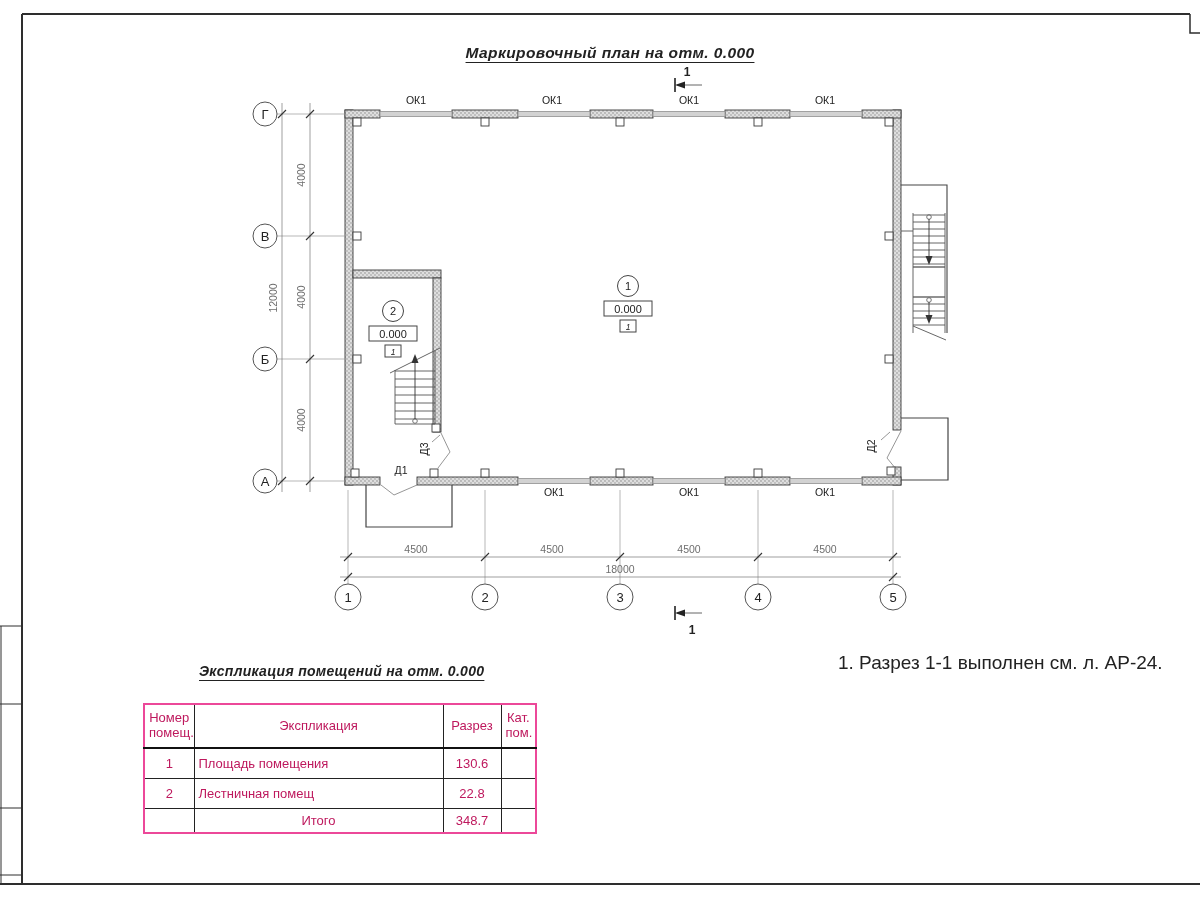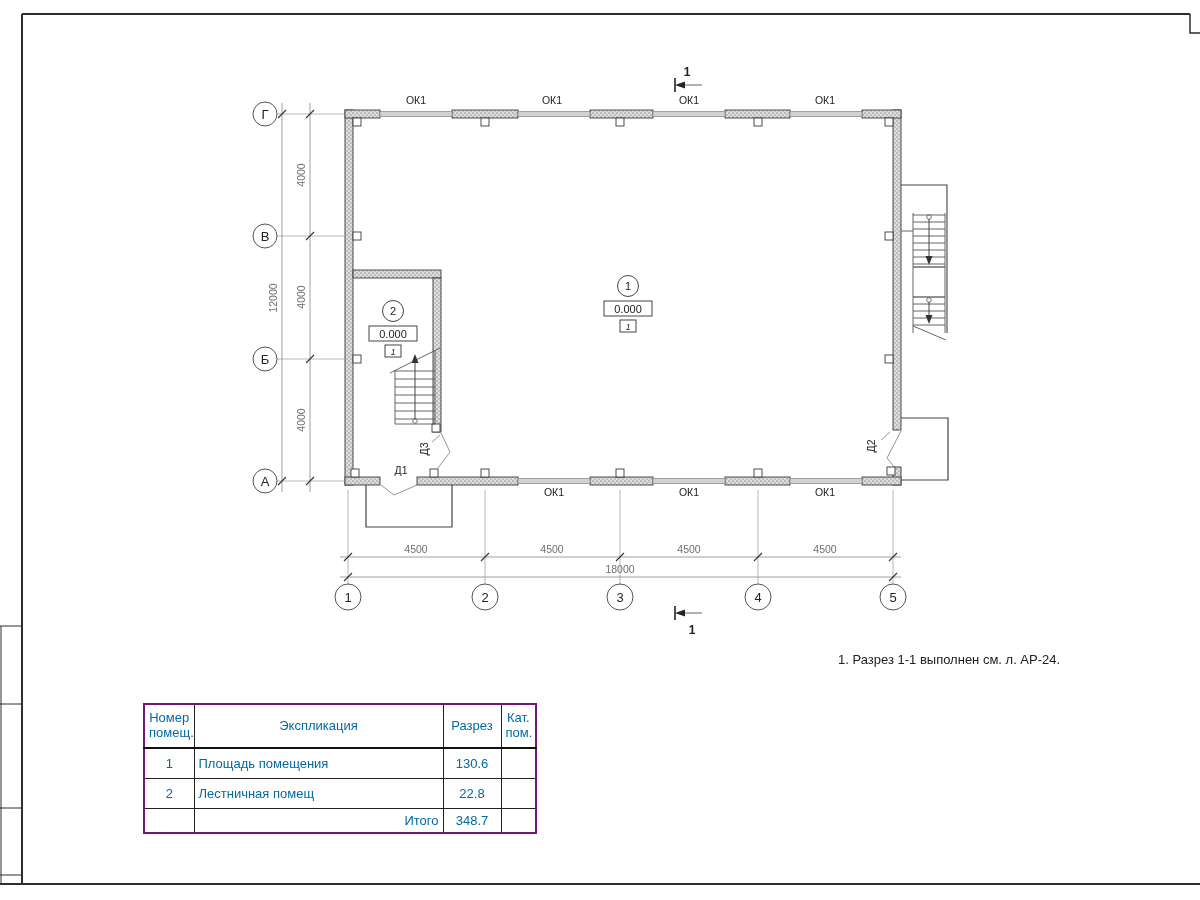--- a/index.html
+++ b/index.html
@@ -5,30 +5,30 @@
   html,body{margin:0;padding:0;background:#ffffff;}
   .page{position:relative;width:1200px;height:900px;background:#ffffff;overflow:hidden;
         font-family:"Liberation Sans",sans-serif;color:#1a1a1a;}
   svg{position:absolute;left:0;top:0;}
   .ovl{position:absolute;}
   .plan-title{left:440px;top:44px;width:340px;text-align:center;font-size:15.5px;
       font-style:italic;font-weight:600;letter-spacing:.4px;
       text-decoration:underline;text-underline-offset:4px;color:#222;}
   .sched-title{left:199px;top:663px;font-size:14px;font-style:italic;font-weight:600;
       letter-spacing:.3px;text-decoration:underline;text-underline-offset:4px;color:#222;}
-  .note{left:838px;top:652px;font-size:13px;color:#222;}
+  .note{left:838px;top:652px;font-size:19px;color:#222;}
   .schedule{left:143px;top:703px;}
   .schedule table{border-collapse:collapse;table-layout:fixed;width:392px;
-      font-size:13px;color:#0369a1;background:#fff;border:2px solid #701a75;}
+      font-size:13px;color:#be185d;background:#fff;border:2px solid #ec4899;}
   .schedule th,.schedule td{border:1.3px solid #222;padding:0 4px;overflow:hidden;}
   .schedule thead th{height:42px;font-weight:400;border-bottom:2px solid #111;
       text-align:center;white-space:pre-line;line-height:1.15;}
   .schedule tbody td{height:29px;}
   .schedule tr.total td{height:23px;}
-  .c{text-align:center;} .l{text-align:left;padding-left:8px;} .r{text-align:right;padding-right:3px;}
+  .c{text-align:center;} .l{text-align:left;padding-left:8px;} .r{text-align:center;padding-right:3px;}
   text{font-family:"Liberation Sans",sans-serif;}
   .txt-ax{font-size:13px;fill:#222;}
   .txt-dim{font-size:10.5px;fill:#6e6e6e;}
   .txt-lbl{font-size:10.5px;fill:#222;}
   .txt-room{font-size:11px;fill:#222;}
   .txt-flr{font-size:8.5px;font-style:italic;fill:#222;}
   .txt-sec{font-size:12px;font-weight:700;fill:#222;}
 </style>
 </head>
 <body>
@@ -273,20 +273,22 @@
   <g>
     <circle cx="393" cy="311" r="10.5" fill="#fff" stroke="#444"></circle>
     <text class="txt-room" x="393" y="315" text-anchor="middle">2</text>
     <rect x="369" y="326" width="48" height="15" fill="#fff" stroke="#444"></rect>
     <text class="txt-room" x="393" y="337.5" text-anchor="middle">0.000</text>
     <rect x="385" y="345" width="16" height="12" fill="#fff" stroke="#444"></rect>
     <text class="txt-flr" x="393" y="354.5" text-anchor="middle">1</text>
   </g>
 </svg>
 
+<div class="ovl plan-title">Маркировочный план на отм. 0.000</div>
+<div class="ovl sched-title">Экспликация помещений на отм. 0.000</div>
 <div class="ovl note">1. Разрез 1-1 выполнен см. л. АР-24.</div>
 
 <div class="ovl schedule">
   <table>
     <colgroup>
           <col style="width:50px">
           <col style="width:249px">
           <col style="width:58px">
           <col style="width:35px">
         </colgroup>

